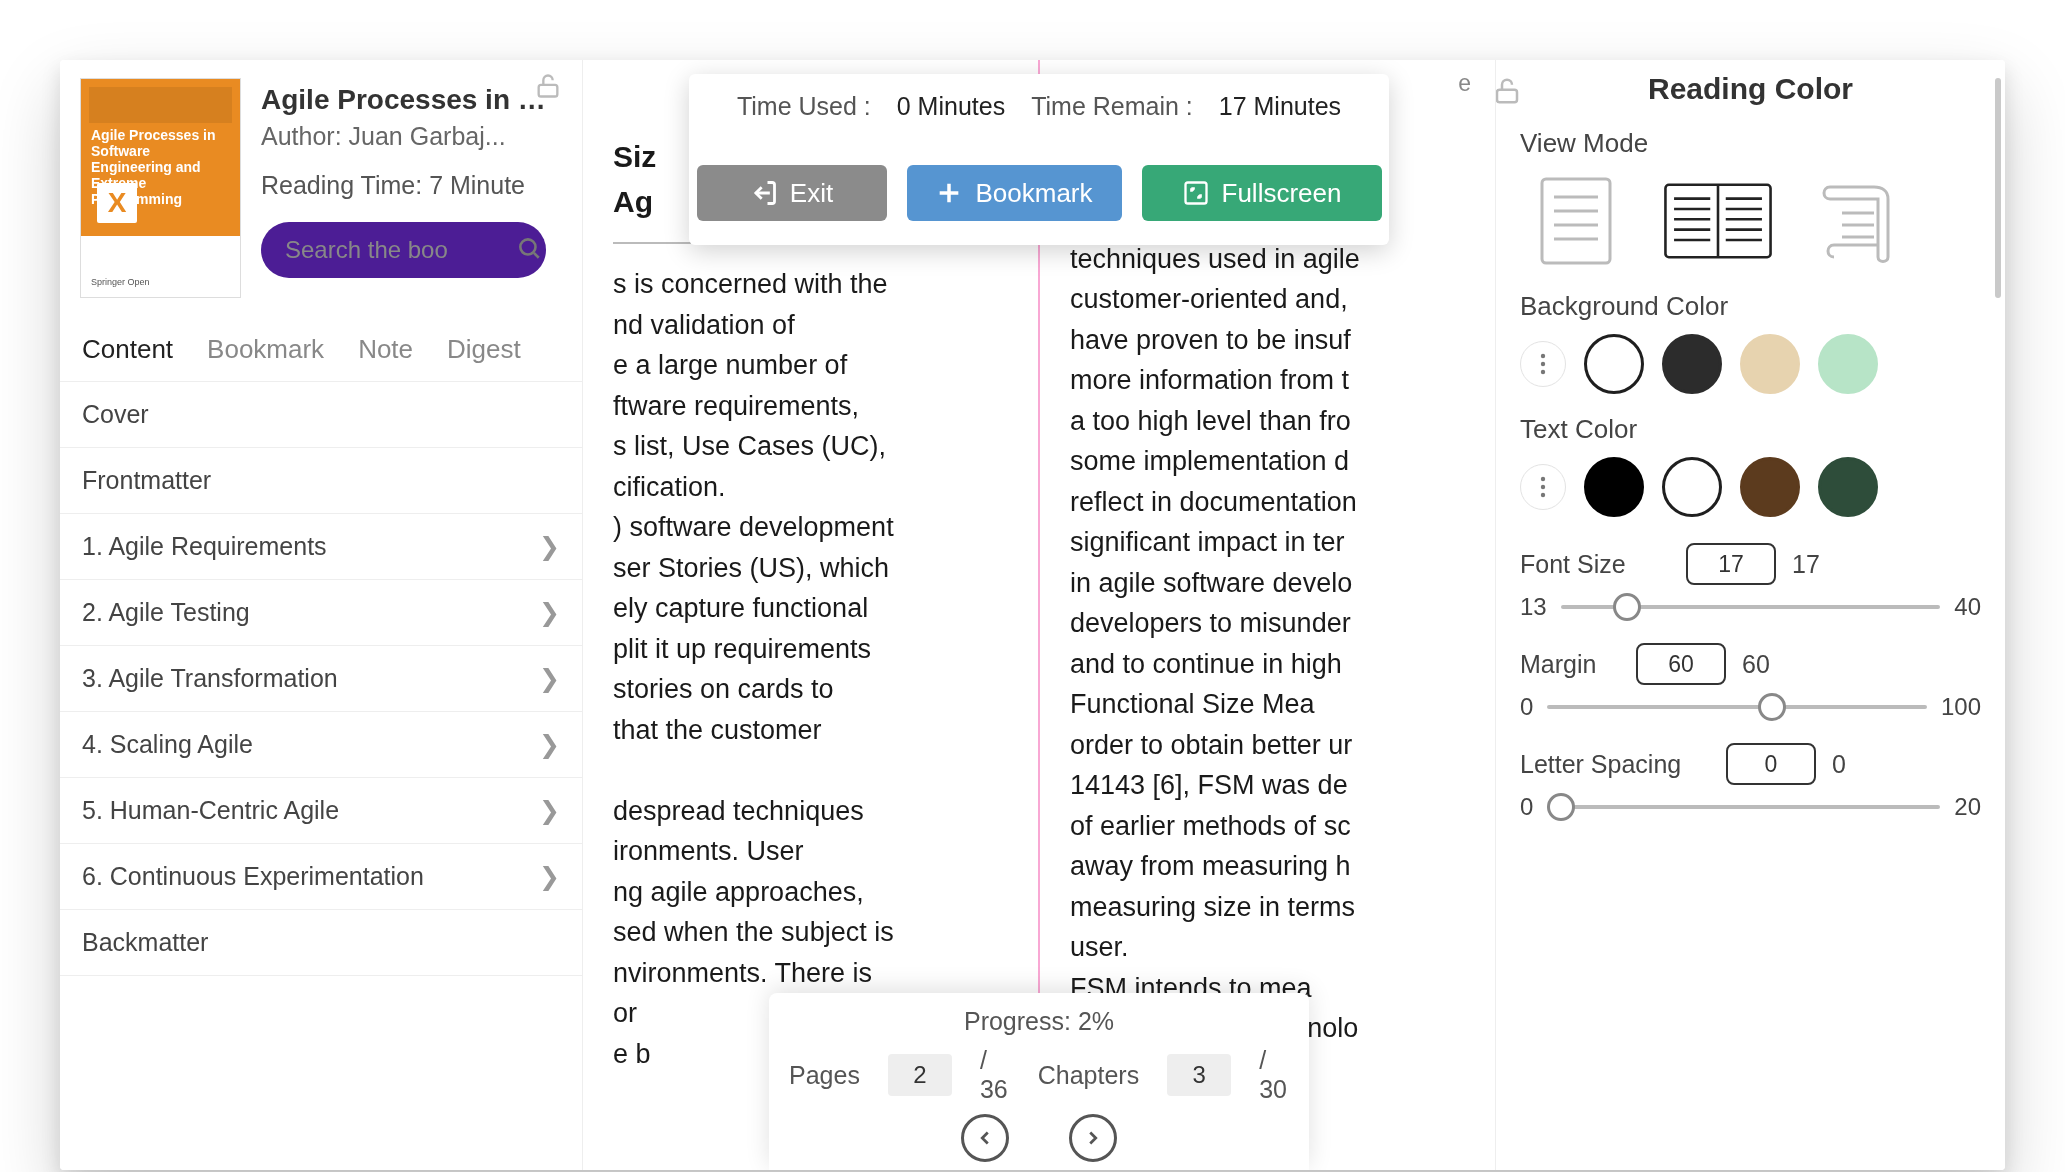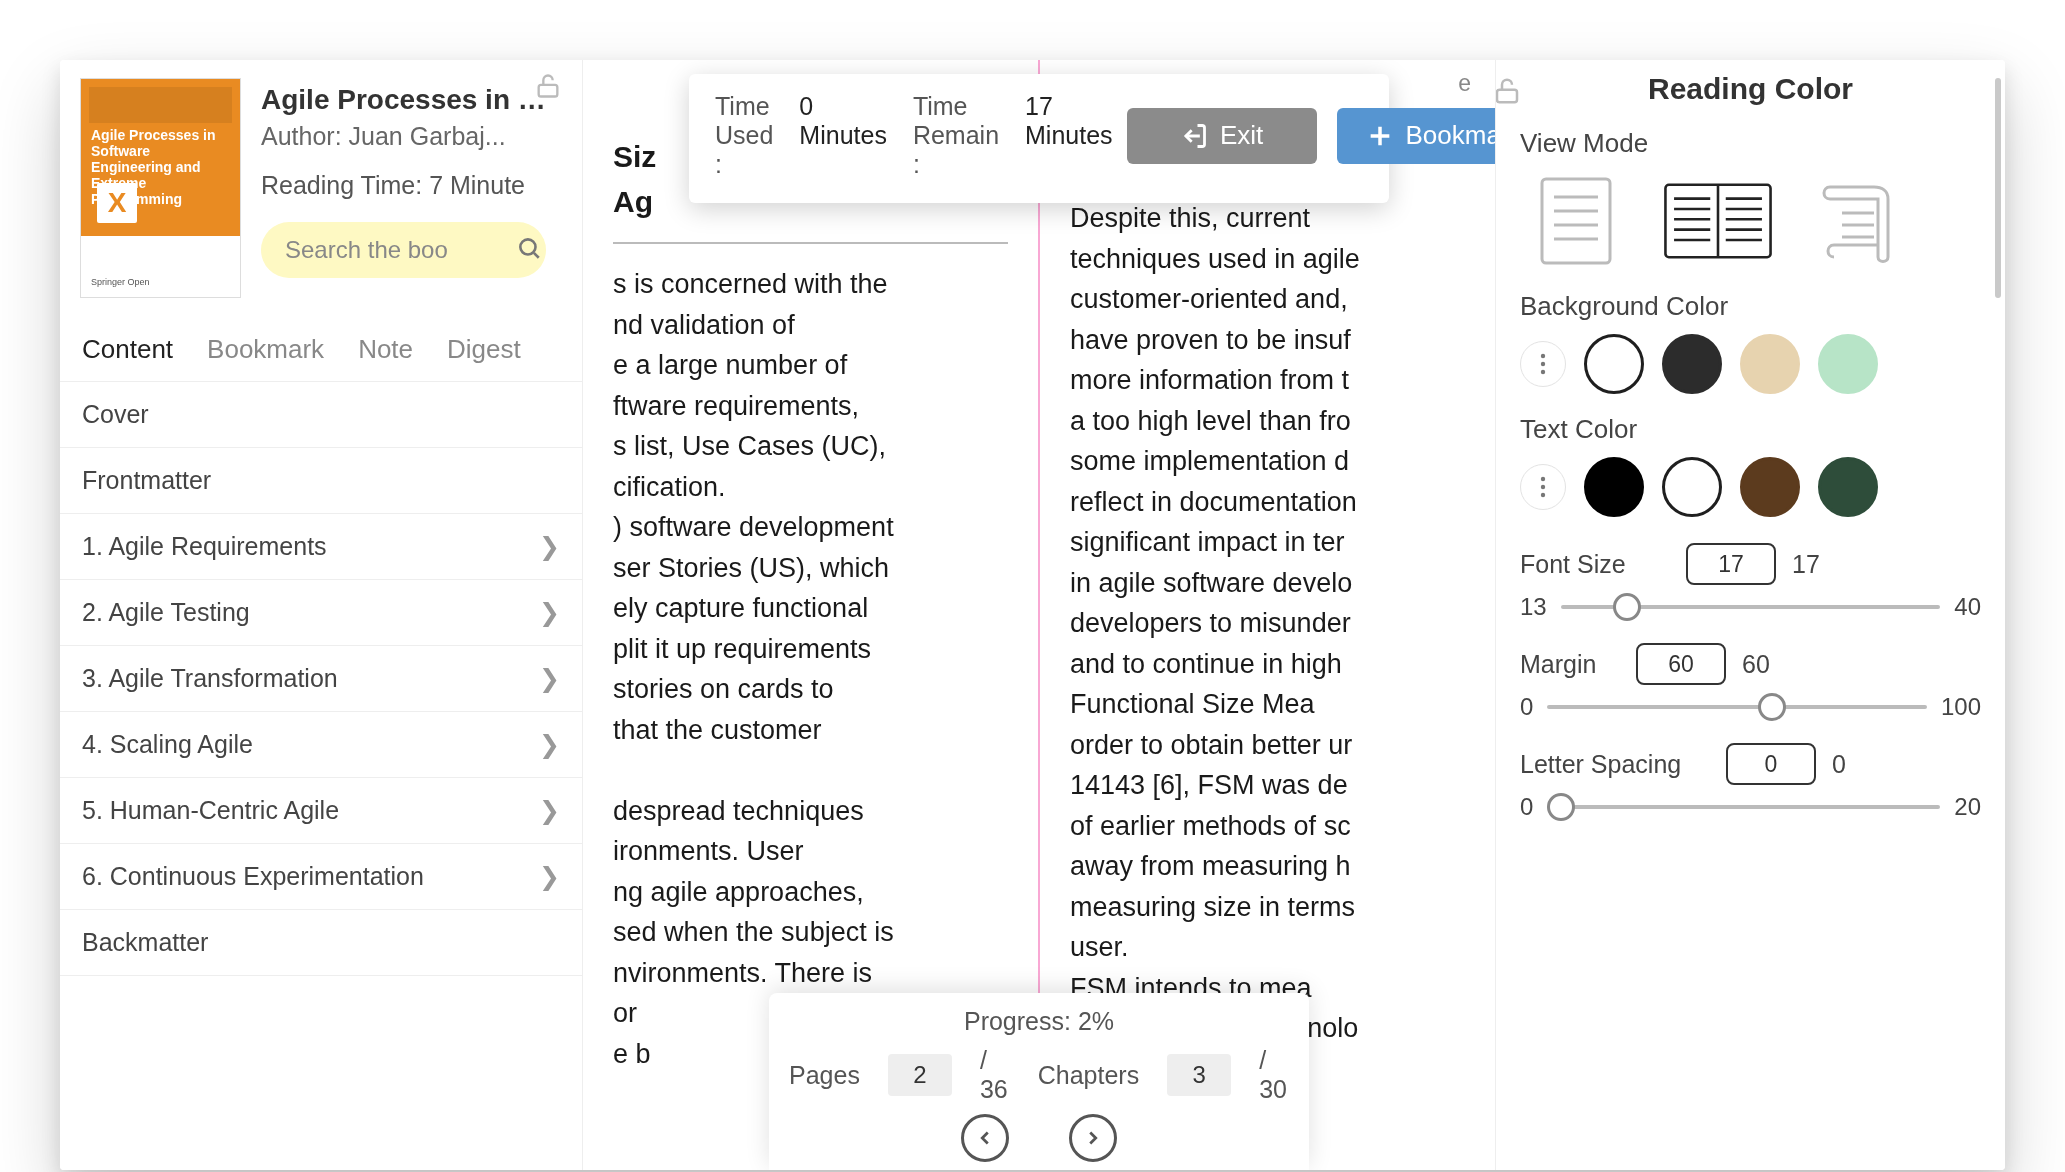--- a/index.html
+++ b/index.html
@@ -73,21 +73,21 @@
   .lock-icon-top { position:absolute; right:0; top:-6px; color:#bbb; }
   .book-title { font-size: 28px; font-weight: 600; color:#333; white-space:nowrap; overflow:hidden; text-overflow:ellipsis; max-width:285px; }
   .book-author { font-size: 25px; color:#666; margin-top:6px; white-space:nowrap; overflow:hidden; text-overflow:ellipsis; max-width:285px; }
   .reading-time { font-size: 25px; color:#555; margin-top:20px; }
   .search-wrap { margin-top:22px; }
   .search-input {
     width: 285px;
     height: 56px;
     border-radius: 30px;
     border: none;
-    background: #fef9c3;
+    background: #4c1d95;
     font-size: 24px;
     padding: 0 52px 0 24px;
     color:#888;
   }
   .search-input::placeholder{ color:#888; }
   .search-wrap { position: relative; }
   .search-icon {
     position:absolute; right:20px; top:50%; transform:translateY(-50%);
     color:#777;
   }
@@ -143,29 +143,29 @@
   
   .reader-toolbar {
     position:absolute;
     top:14px; left:50%;
     transform:translateX(-50%);
     background:#fff;
     border-radius:6px;
     box-shadow:0 6px 26px rgba(0,0,0,0.18);
     padding:18px 26px 24px 26px;
     display:flex;
-    flex-direction:row;
+    flex-direction:column;
     align-items:center;
     gap:14px;
     z-index:5;
     width: 700px;
   }
   .timer-row { display:flex; gap:26px; font-size:25px; color:#555; }
   .timer-row span.val { color:#222; }
-  .btn-row { display:flex; gap:20px; }
+  .btn-row { display:flex; gap:20px;margin-top:30px; }
   .btn {
     display:flex; align-items:center; justify-content:center; gap:12px;
     height:56px; padding:0 28px;
     border-radius:6px;
     font-size:26px; color:#fff; font-weight:500;
     cursor:pointer;
     border:none;
   }
   .btn.exit     { background:#8b8b8b; width:190px; }
   .btn.bookmark { background:#5695d1; width:215px; }

